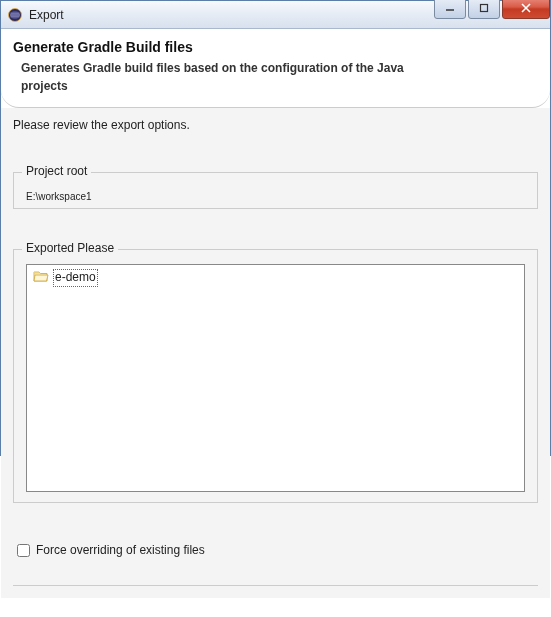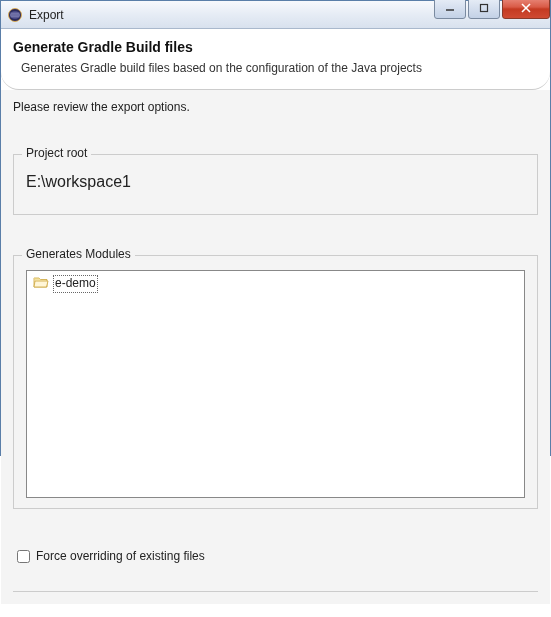--- a/index.html
+++ b/index.html
@@ -80,49 +80,50 @@
   font-size: 14px;
   color: #111;
   margin-bottom: 4px;
 }
 .header-desc {
   font-size: 12px;
   color: #333;
   padding-left: 8px;
   line-height: 1.5;
   max-width: 430px;
+  font-weight: bold;
 }
 .body-section {
   padding: 10px 12px 12px 12px;
   background: #f4f4f4;
 }
 .review-text {
   font-size: 12px;
   color: #222;
   margin-bottom: 4px;
 }
 .group {
   border: 1px solid #ccc;
   background: #f4f4f4;
   margin-bottom: 16px;
   position: relative;
-  padding: 14px 12px 17px 12px;
+  padding: 14px 12px 0 12px;
   margin-top: 40px;
 }
 .group-label {
   position: absolute;
   top: -9px;
   left: 8px;
   background: #f4f4f4;
   padding: 0 4px;
   font-size: 12px;
   color: #222;
 }
 .project-root-value {
-  font-size: 16px;
+  font-size: 10px;
   color: #222;
   padding-top: 4px;
   padding-bottom: 6px;
 }
 .modules-box {
   border: 1px solid #888;
   background: #fff;
   height: 228px;
   padding: 4px 6px;
   overflow: auto;
@@ -214,21 +215,21 @@
     <div class="body-section">
 
       <div class="review-text">Please review the export options.</div>
 
       <div class="group">
         <span class="group-label">Project root</span>
         <div class="project-root-value">E:\workspace1</div>
       </div>
 
       <div class="group" style="padding-bottom:10px;">
-        <span class="group-label">Generates Modules</span>
+        <span class="group-label">Exported Please</span>
         <div class="modules-box">
           <div class="module-item selected">
             <span class="folder-icon">
               <svg width="16" height="14" viewBox="0 0 16 14">
                 <path d="M1 3 L6 3 L7.5 4.5 L14 4.5 L14 12 L1 12 Z" fill="#fdf0c0" stroke="#caa33a" stroke-width="0.8"></path>
                 <path d="M1 3 L6 3 L7.5 4.5 L1 4.5 Z" fill="#e8d080"></path>
                 <path d="M2 6 L15 6 L13.5 12 L1 12 Z" fill="#fff6d8" stroke="#caa33a" stroke-width="0.8"></path>
               </svg>
             </span>
             <span class="module-label">e-demo</span>

